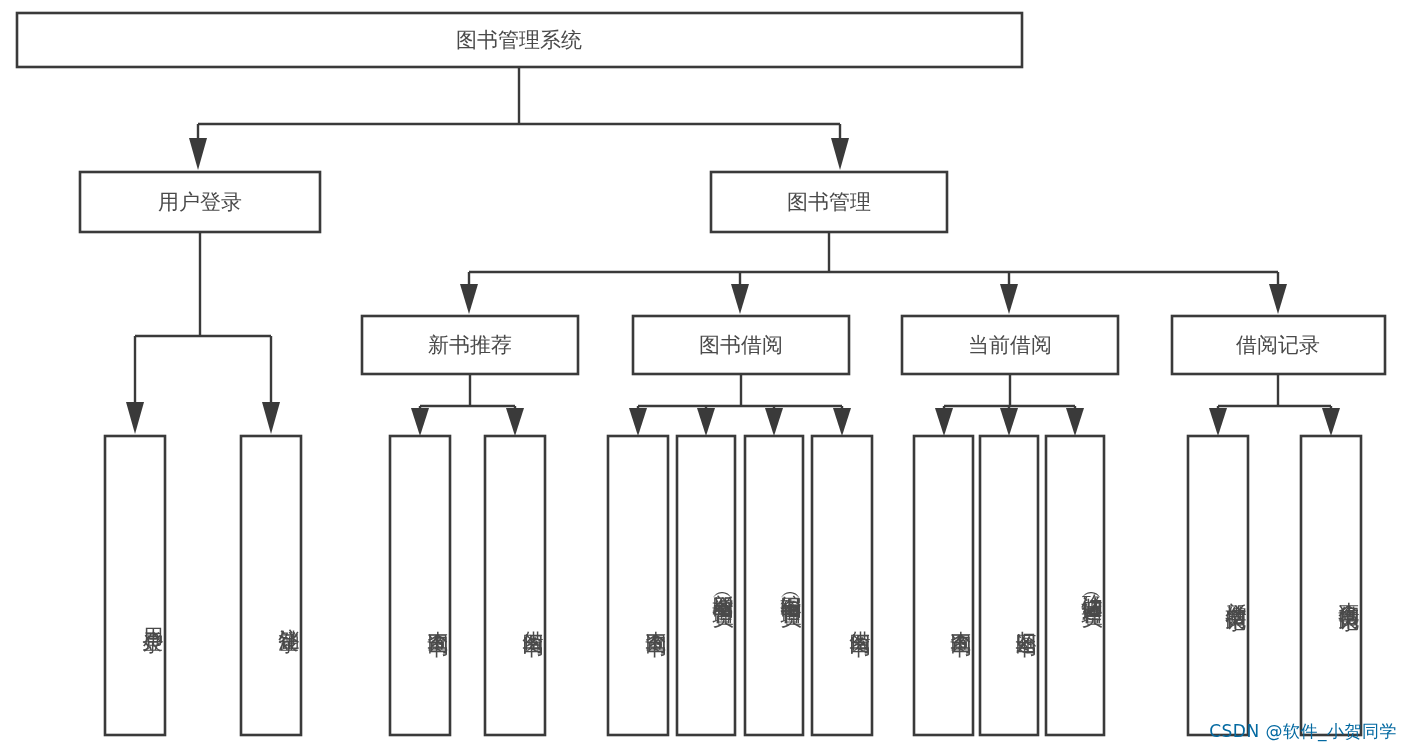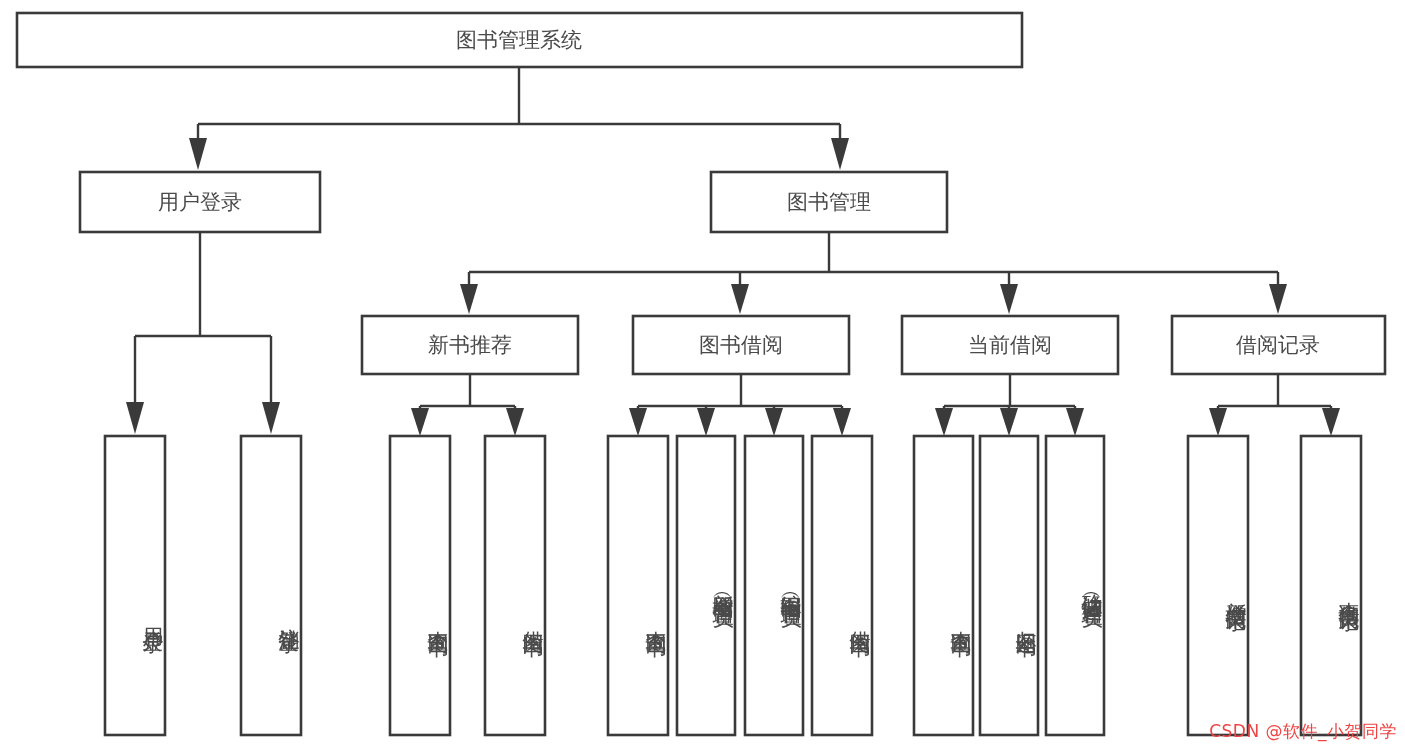--- a/index.html
+++ b/index.html
@@ -46,21 +46,21 @@
     fill: #4a4a4a;
     font-family: "DejaVu Sans", "Liberation Sans", sans-serif;
     font-size: 21px;
     text-anchor: middle;
     dominant-baseline: middle;
   }
   .watermark {
     position: absolute;
     right: 8px;
     bottom: 4px;
-    color: #ef4444;
+    color: #0369a1;
     font-size: 17px;
     font-family: "DejaVu Sans", "Liberation Sans", sans-serif;
     letter-spacing: 0.5px;
     white-space: nowrap;
     user-select: none;
   }
   .vert-text {
     position: absolute;
     writing-mode: vertical-rl;
     text-orientation: upright;

